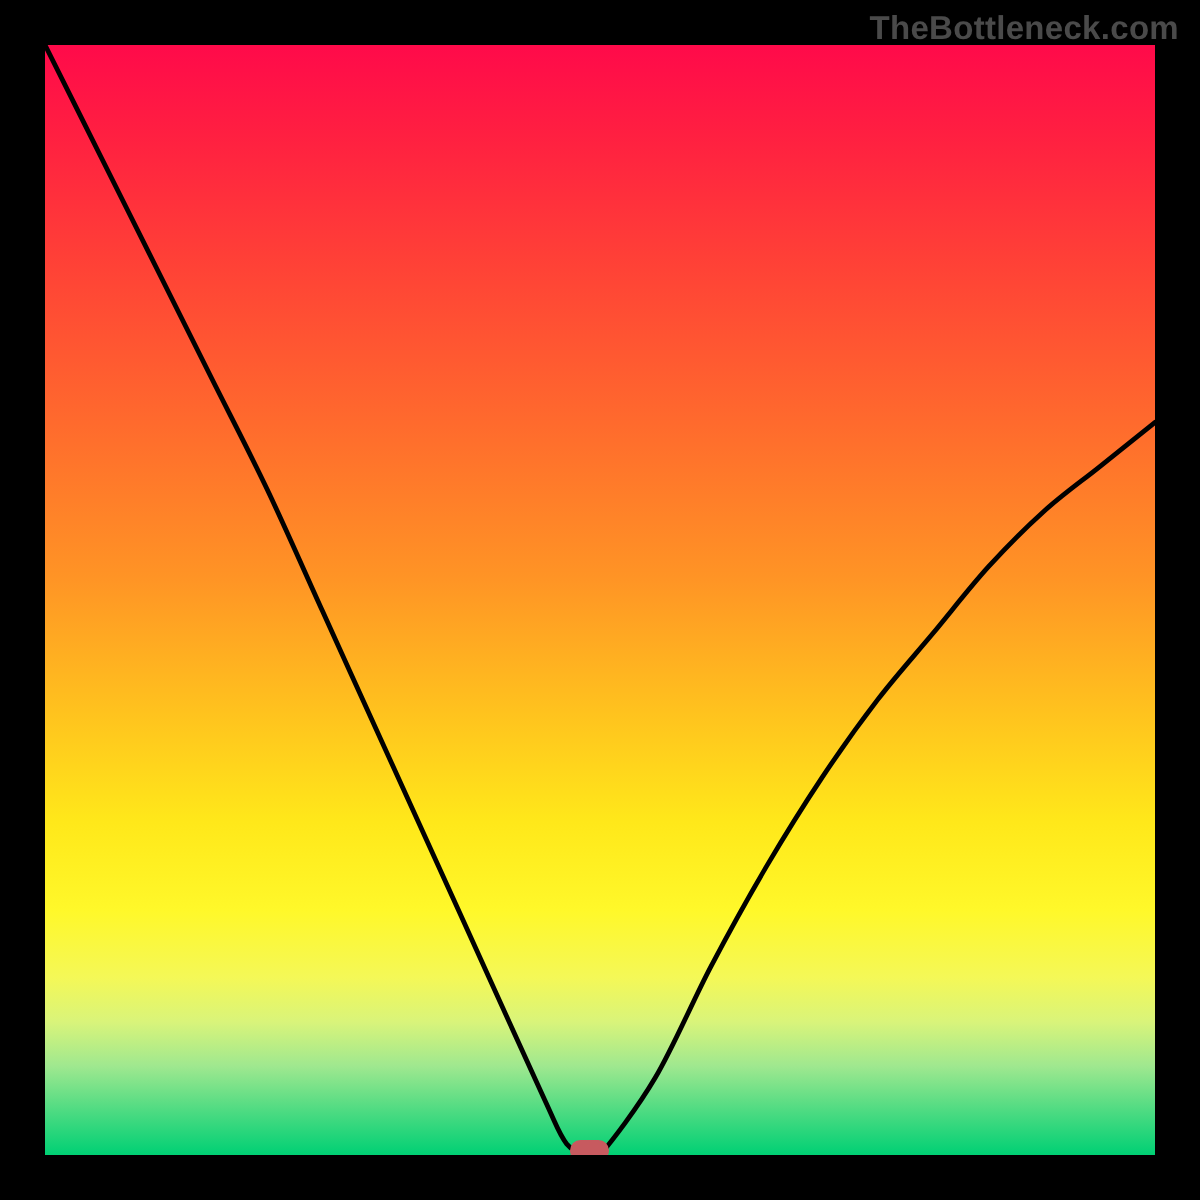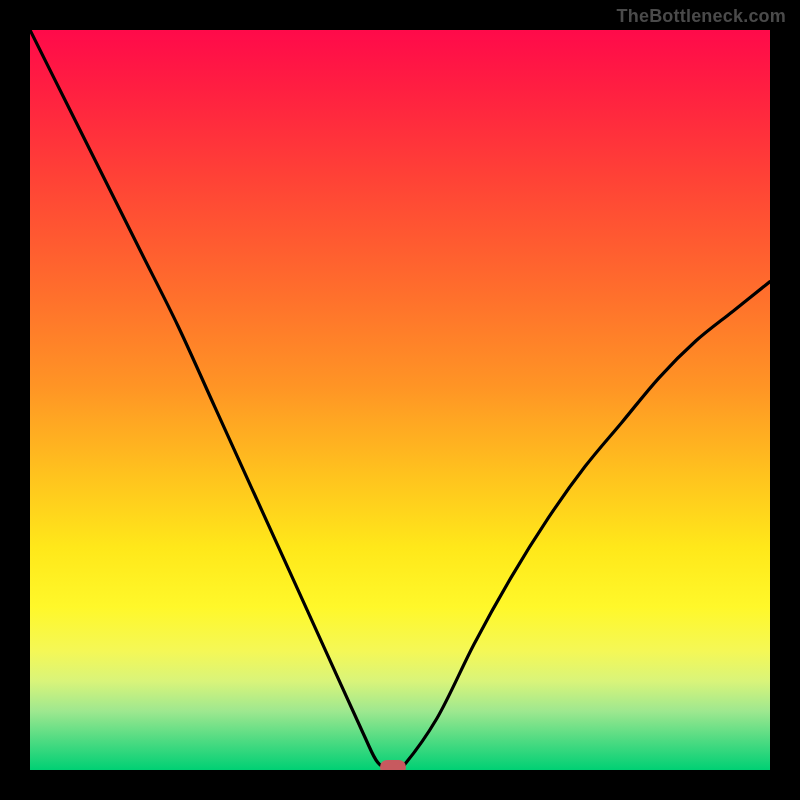--- a/index.html
+++ b/index.html
@@ -15,21 +15,21 @@
     position: relative;
     width: 800px;
     height: 800px;
     background: #000;
   }
   .watermark {
     position: absolute;
     top: 6px;
     right: 14px;
     color: #4a4a4a;
-    font-size: 18px;
+    font-size: 22px;
     font-weight: 600;
     letter-spacing: 0.2px;
     z-index: 3;
   }
   .plot-area {
     position: absolute;
     left: 30px;
     top: 30px;
     width: 740px;
     height: 740px;

